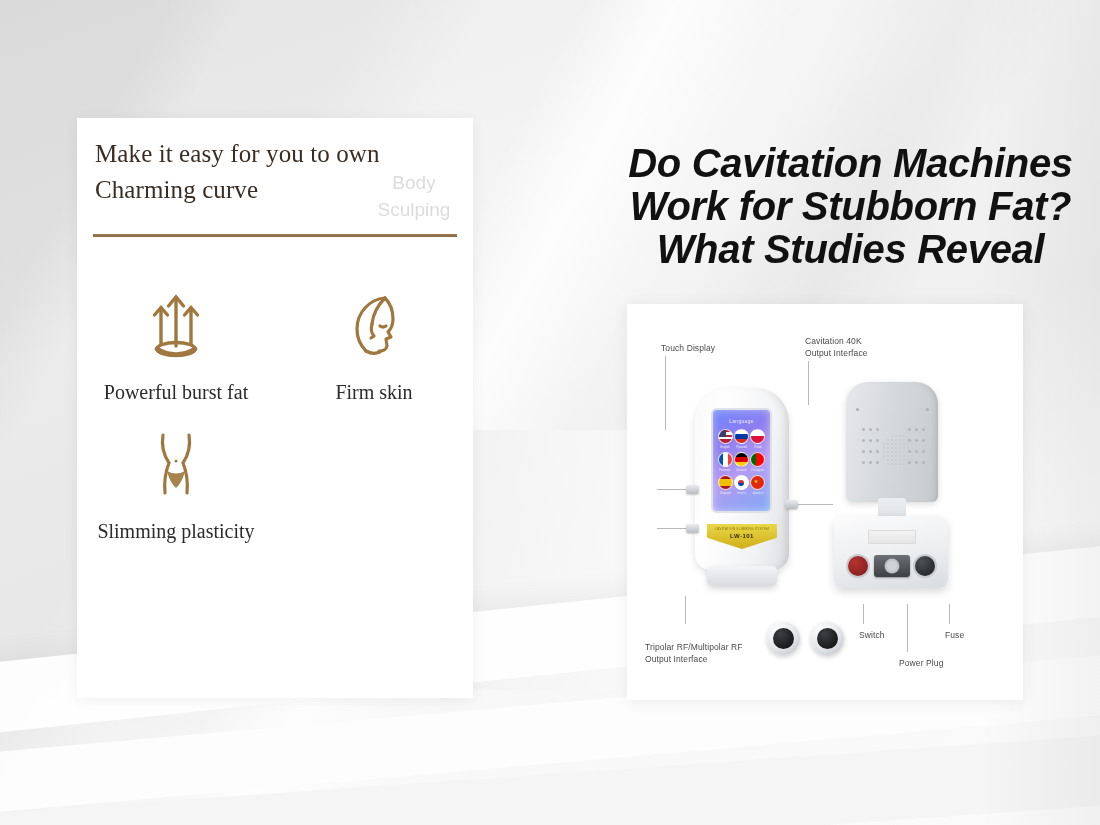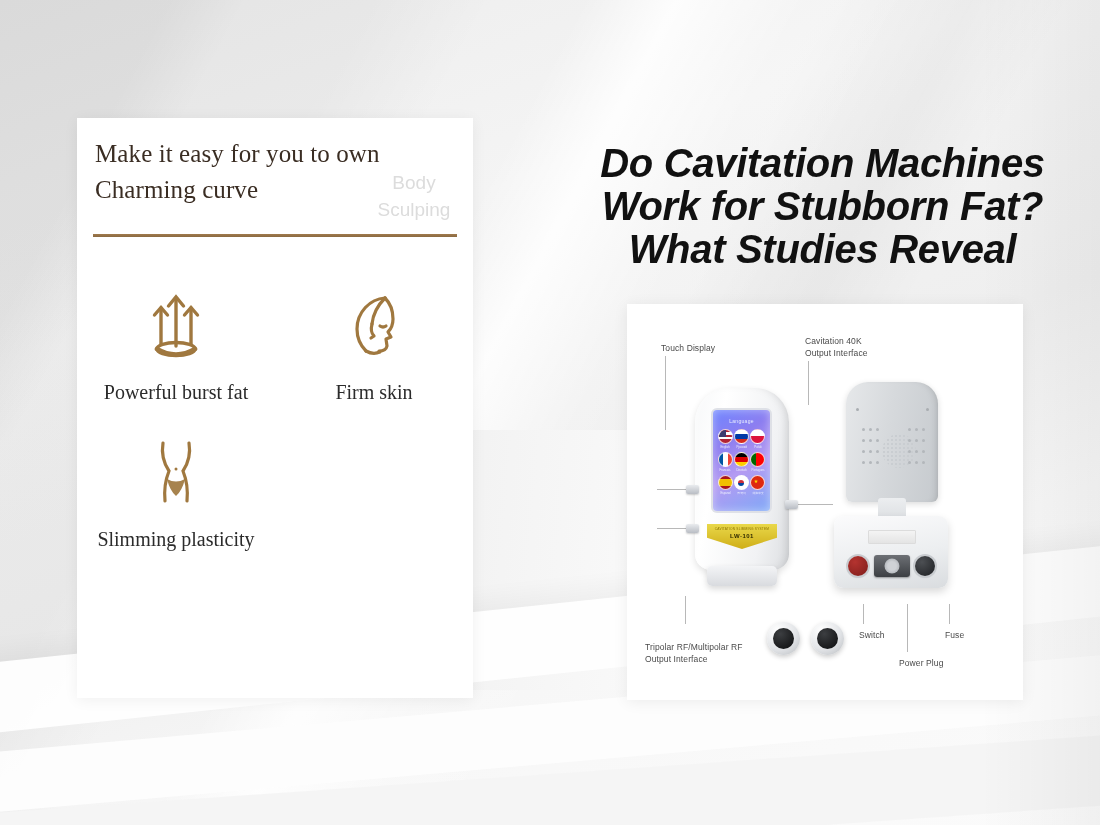--- a/index.html
+++ b/index.html
@@ -39,28 +39,28 @@
   #left-card{position:absolute;left:77px;top:118px;width:396px;height:580px;
       background:#fff;box-shadow:0 2px 14px rgba(0,0,0,.06);}
   .lc-head{position:relative;padding:18px 0 0 18px;}
   .lc-title{font-family:"Liberation Serif",serif;font-size:25px;line-height:1.42;
       color:#3a2d23;letter-spacing:.1px;width:290px;}
   .lc-sub{position:absolute;right:16px;top:52px;width:86px;text-align:center;
       font-size:19px;line-height:1.42;color:#dcdcdc;font-weight:400;}
   .lc-rule{margin:27px 16px 0 16px;height:3px;
       background:linear-gradient(180deg,#a07a4c,#8a6a43);}
   .lc-grid{margin-top:44px;display:grid;grid-template-columns:1fr 1fr;
-      grid-template-rows:1fr 1fr;row-gap:24px;}
+      grid-template-rows:1fr 1fr;row-gap:16px;}
   .lc-cell{display:flex;flex-direction:column;align-items:center;}
   .lc-icon{height:86px;display:flex;align-items:center;justify-content:center;}
   .lc-label{font-family:"Liberation Serif",serif;font-size:20px;color:#2b2b2b;
       margin-top:14px;white-space:nowrap;}
 
   
-  #headline{position:absolute;left:600px;top:142px;width:445px;text-align:center;
+  #headline{position:absolute;left:628px;top:142px;width:445px;text-align:center;
       font-weight:bold;font-style:italic;font-size:40px;line-height:1.07;
       color:#111;letter-spacing:-.3px;z-index:3;}
 
   
   #right-card{position:absolute;left:627px;top:304px;width:396px;height:396px;
       background:#fff;box-shadow:0 2px 14px rgba(0,0,0,.07);z-index:2;overflow:hidden;}
   .cal{position:absolute;font-size:8.5px;color:#4a4a4a;line-height:1.45;letter-spacing:.1px;}
   .lead{position:absolute;background:#b8b8b8;}
 
   

